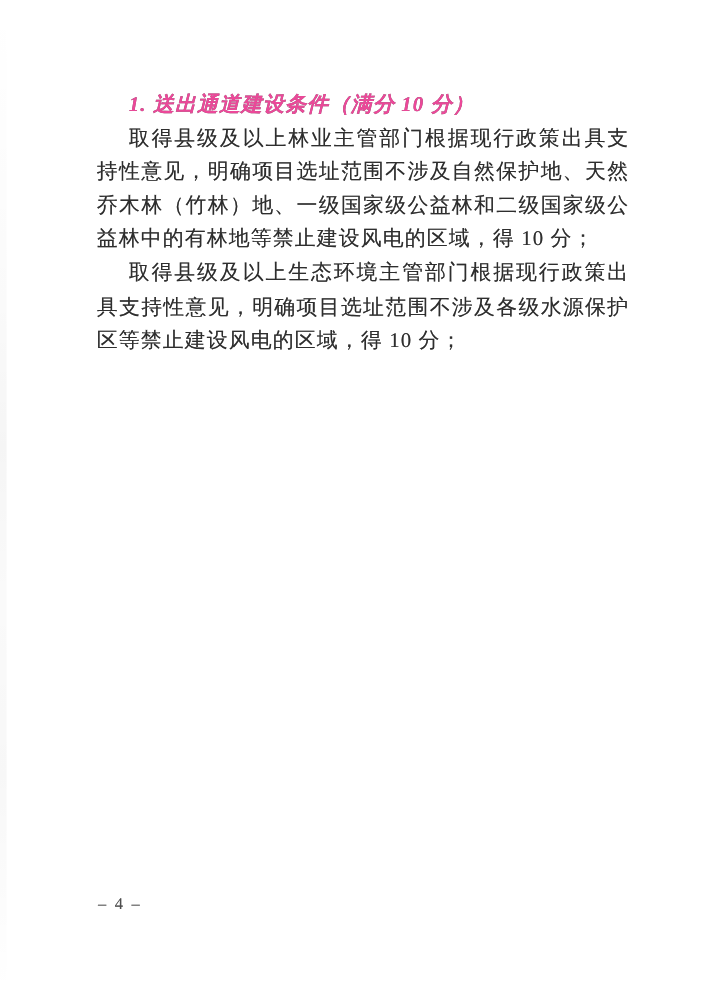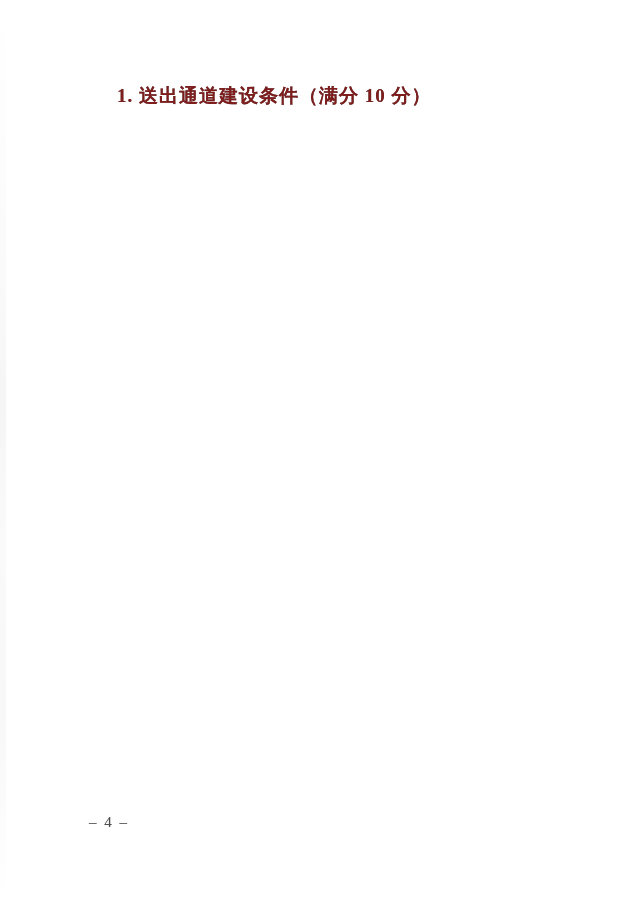--- a/index.html
+++ b/index.html
@@ -46,38 +46,41 @@
     text-align: justify;
     word-break: break-all;
     text-shadow: 0 0 0.5px rgba(46,46,46,0.55);
   }
   .content p {
     margin: 0;
     text-indent: 29px;
   }
   .content p.heading {
     font-weight: bold;
-    color: #7f1d1d;
+    color: #ec4899;
     text-shadow: 0 0 0.6px rgba(30,30,30,0.7);
+    font-style: italic;
   }
   .page-number {
     position: absolute;
     left: 89px;
     top: 812px;
     font-size: 15px;
     line-height: 20px;
     color: #4d4d4d;
     letter-spacing: 2px;
     text-shadow: 0 0 0.5px rgba(80,80,80,0.5);
   }
 </style>
 </head>
 <body>
 
 <div class="page">
   <div class="scan-edge"></div>
 
   <div class="content">
     <p class="heading">1. 送出通道建设条件（满分 10 分）</p>
+    <p class="para">取得县级及以上林业主管部门根据现行政策出具支持性意见，明确项目选址范围不涉及自然保护地、天然乔木林（竹林）地、一级国家级公益林和二级国家级公益林中的有林地等禁止建设风电的区域，得 10 分；</p>
+    <p class="para">取得县级及以上生态环境主管部门根据现行政策出具支持性意见，明确项目选址范围不涉及各级水源保护区等禁止建设风电的区域，得 10 分；</p>
   </div>
 
   <div class="page-number">– 4 –</div>
 </div>
 
 </body></html>

